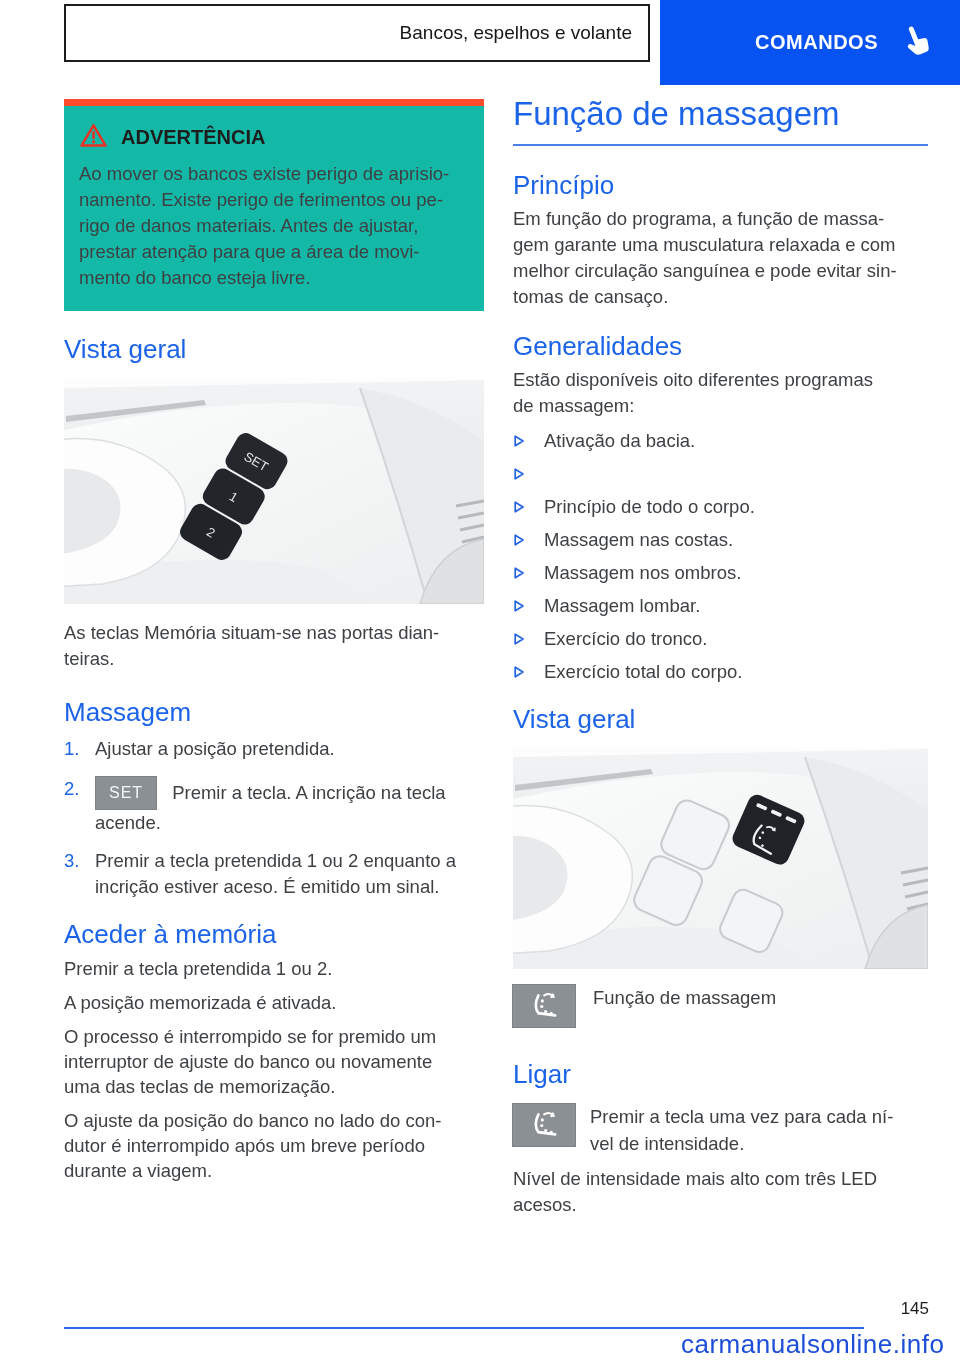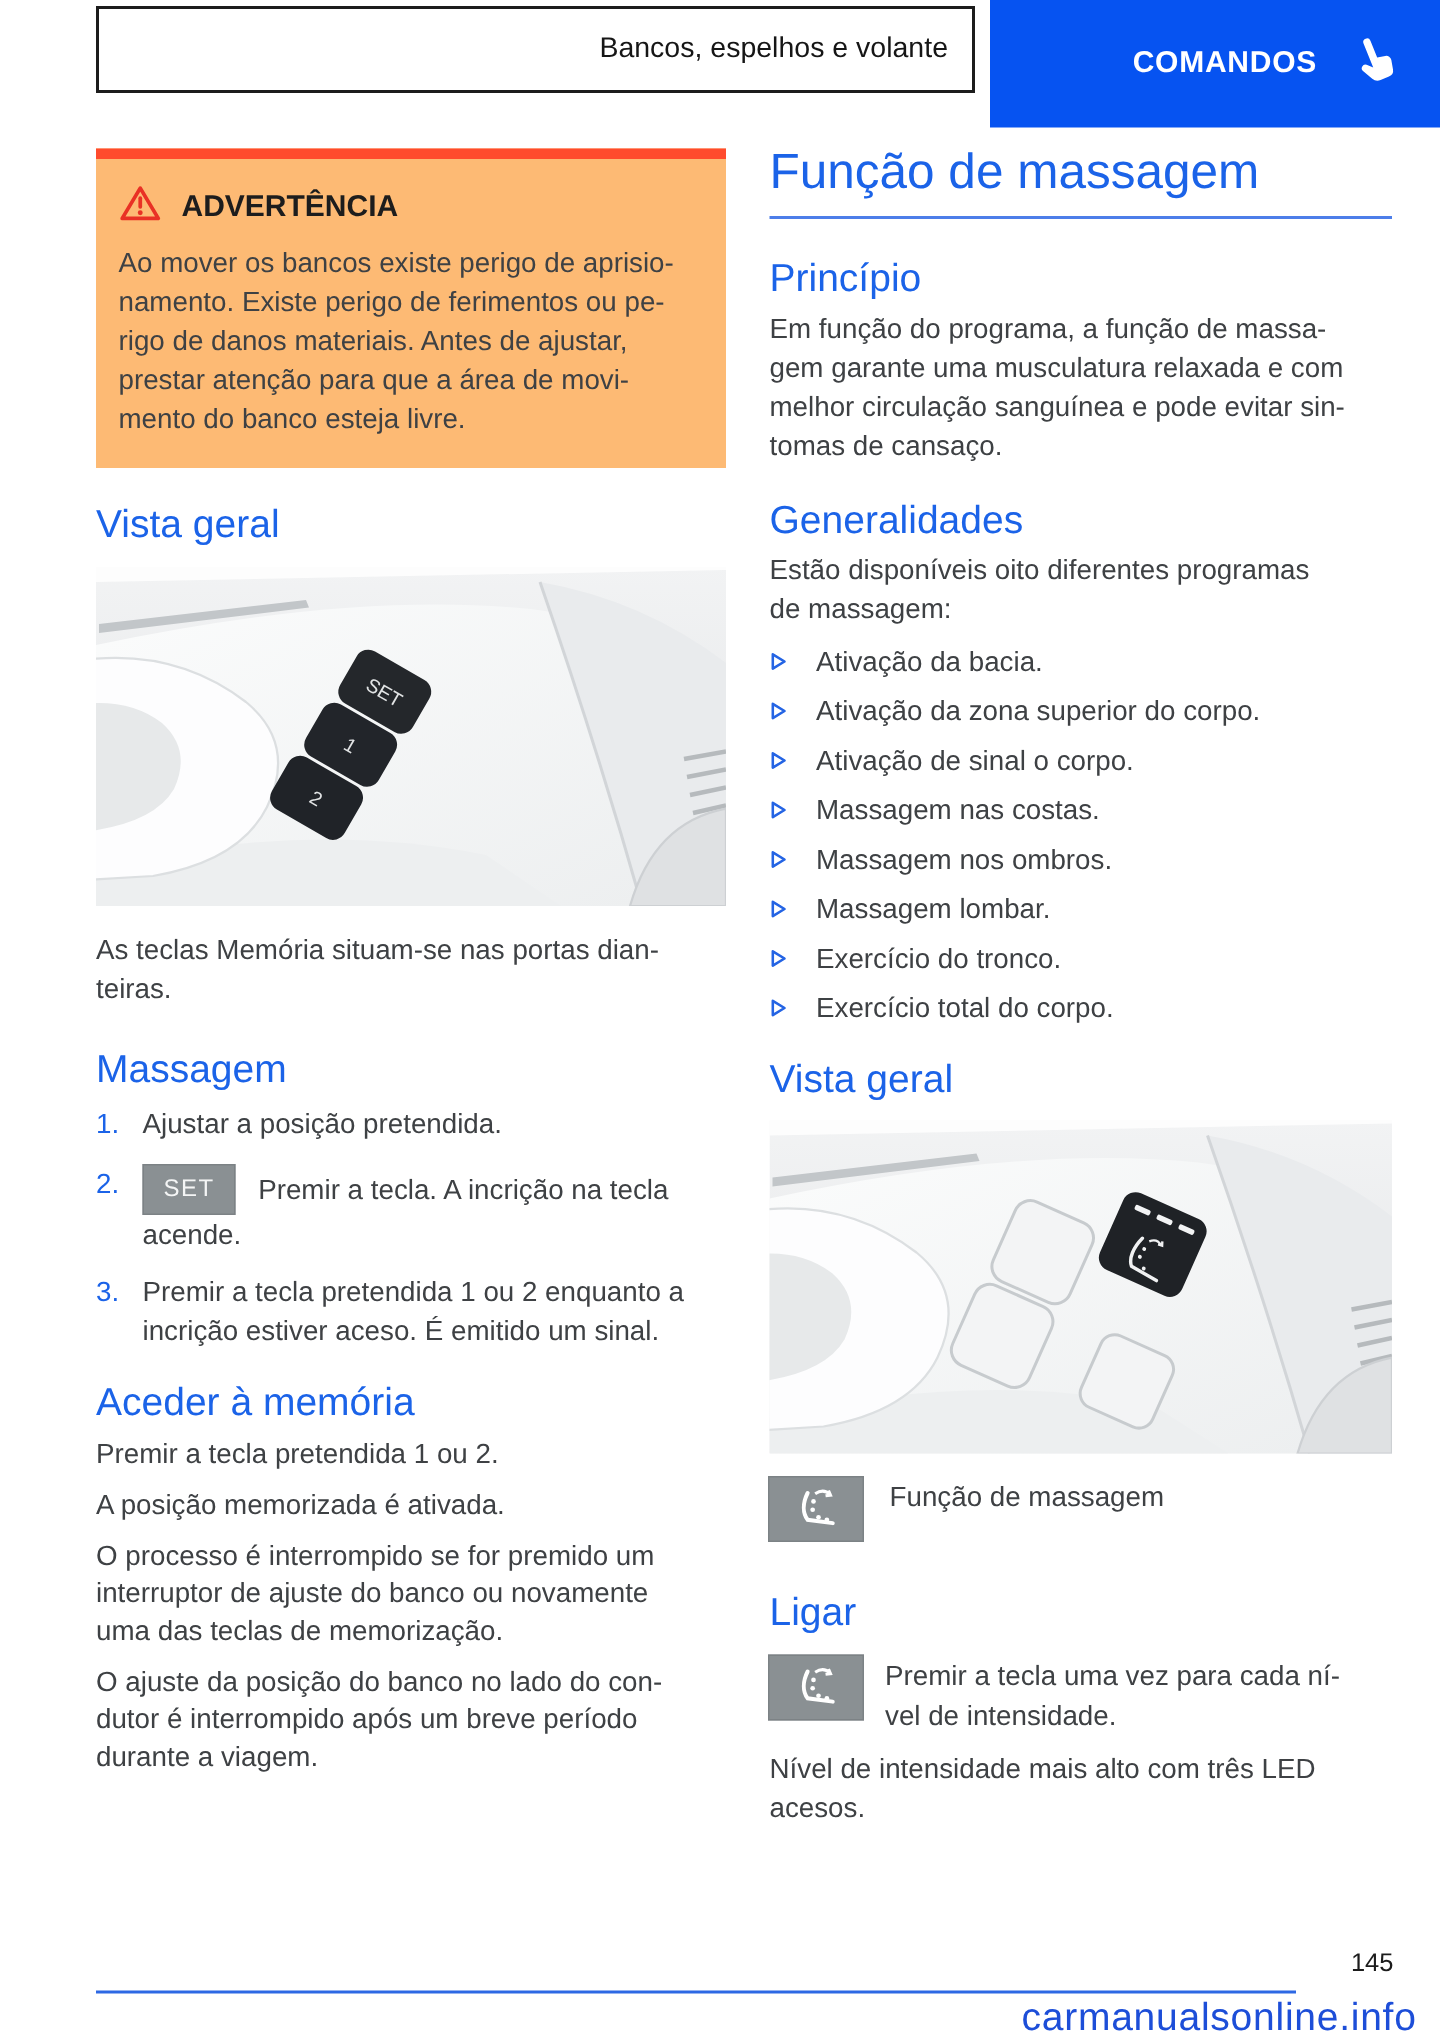--- a/index.html
+++ b/index.html
@@ -18,21 +18,21 @@
              display:flex; align-items:center; justify-content:flex-end; gap:22px; padding-right:28px; }
   .hdr-tab .tab-label { color:#fff; font-size:20px; font-weight:bold; letter-spacing:0.5px; }
   .hdr-tab svg { width:32px; height:34px; }
 
   
   .h-blue { color:#1b63e8; font-weight:400; font-size:26px; }
   .r-title { left:513px; top:95px; width:415px; color:#1b63e8; font-weight:300; font-size:33px;
              padding-bottom:11px; border-bottom:2px solid #4d7ee9; }
 
   
-  .warn-box { left:64px; top:99px; width:420px; background:#fdba74; border-top:7px solid #ff4b2d;
+  .warn-box { left:64px; top:99px; width:420px; background:#14b8a6; border-top:7px solid #ff4b2d;
               padding:17px 15px 20px 15px; }
   .warn-title-row { display:flex; align-items:center; gap:13px; margin-bottom:9px; }
   .warn-title-row svg { width:29px; height:25px; }
   .warn-title { font-size:20px; font-weight:bold; color:#1d1d1d; }
 
   
   .door-img { display:block; width:100%; height:100%; }
   .img1 { left:64px; top:378px; width:420px; height:226px; }
   .img2 { left:513px; top:747px; width:415px; height:222px; }
   .cluster-text { fill:#e2e4e5; font-family:"Liberation Sans","DejaVu Sans",sans-serif; }
@@ -207,27 +207,26 @@
     <div class="bullet-item">
       <svg viewBox="0 0 12 14">
           <path d="M2.2 2.2 L10 7 L2.2 11.8 Z" fill="none" stroke="#2464e4" stroke-width="1.7" stroke-linejoin="round"></path>
         </svg>
       <span class="body-text">Ativação da bacia.</span>
     </div>
     <div class="bullet-item">
       <svg viewBox="0 0 12 14">
           <path d="M2.2 2.2 L10 7 L2.2 11.8 Z" fill="none" stroke="#2464e4" stroke-width="1.7" stroke-linejoin="round"></path>
         </svg>
-      <span class="body-text">Ativação da zona superior do corpo.</span>
-    </div>
-    <div class="bullet-item">
-      <svg viewBox="0 0 12 14">
-          <path d="M2.2 2.2 L10 7 L2.2 11.8 Z" fill="none" stroke="#2464e4" stroke-width="1.7" stroke-linejoin="round"></path>
-        </svg>
-      <span class="body-text">Ativação de sinal o corpo.</span>
+    </div>
+    <div class="bullet-item">
+      <svg viewBox="0 0 12 14">
+          <path d="M2.2 2.2 L10 7 L2.2 11.8 Z" fill="none" stroke="#2464e4" stroke-width="1.7" stroke-linejoin="round"></path>
+        </svg>
+      <span class="body-text">Princípio de todo o corpo.</span>
     </div>
     <div class="bullet-item">
       <svg viewBox="0 0 12 14">
           <path d="M2.2 2.2 L10 7 L2.2 11.8 Z" fill="none" stroke="#2464e4" stroke-width="1.7" stroke-linejoin="round"></path>
         </svg>
       <span class="body-text">Massagem nas costas.</span>
     </div>
     <div class="bullet-item">
       <svg viewBox="0 0 12 14">
           <path d="M2.2 2.2 L10 7 L2.2 11.8 Z" fill="none" stroke="#2464e4" stroke-width="1.7" stroke-linejoin="round"></path>

